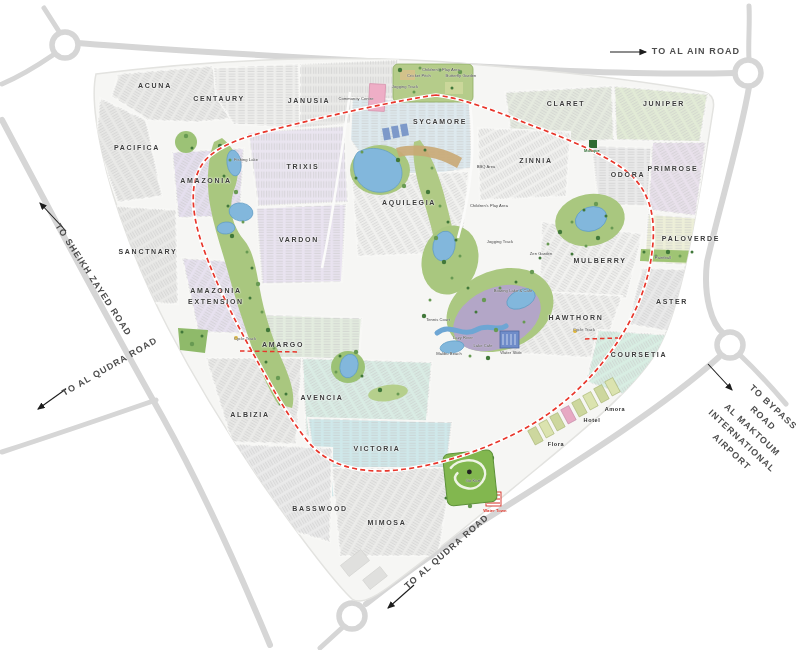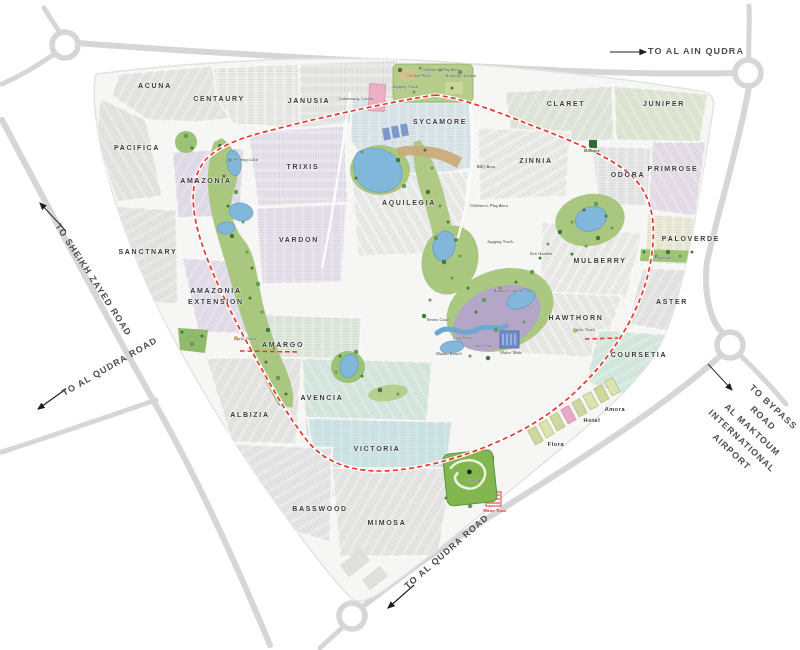--- a/index.html
+++ b/index.html
@@ -361,21 +361,21 @@
       <div class="amenity-label" style="left: 463px; top: 338px; transform: translate(-50%, -50%) scale(0.68);">Lazy River</div>
       <div class="amenity-label" style="left: 483px; top: 346px; transform: translate(-50%, -50%) scale(0.68);">Lake Cafe</div>
       <div class="amenity-label" style="left: 449px; top: 354px; transform: translate(-50%, -50%) scale(0.68);">Malibu Beach</div>
       <div class="amenity-label" style="left: 511px; top: 353px; transform: translate(-50%, -50%) scale(0.68);">Water Slide</div>
       <div class="amenity-label green" style="left: 592px; top: 151px; transform: translate(-50%, -50%) scale(0.68);">Mosque</div>
       <div class="amenity-label" style="left: 663px; top: 258px; transform: translate(-50%, -50%) scale(0.68);">Paintball</div>
       <div class="amenity-label" style="left: 584px; top: 330px; transform: translate(-50%, -50%) scale(0.68);">Cycle Track</div>
       <div class="amenity-label" style="left: 245px; top: 339px; transform: translate(-50%, -50%) scale(0.68);">Cycle Track</div>
       <div class="amenity-label" style="left: 473px; top: 481px; transform: translate(-50%, -50%) scale(0.68);">Go Kart</div>
       <div class="amenity-label red" style="left: 495px; top: 511px; transform: translate(-50%, -50%) scale(0.68);">Water Town</div>
-      <div class="road-label" style="left: 696px; top: 52px; transform: translate(-50%, -50%) rotate(0deg);">TO AL AIN QUDRA</div>
+      <div class="road-label" style="left: 696px; top: 52px; transform: translate(-50%, -50%) rotate(0deg);">TO AL AIN ROAD</div>
       <div class="road-label" style="left: 93px; top: 280px; transform: translate(-50%, -50%) rotate(57deg);">TO SHEIKH ZAYED ROAD</div>
       <div class="road-label" style="left: 110px; top: 367px; transform: translate(-50%, -50%) rotate(-30deg);">TO AL QUDRA ROAD</div>
       <div class="road-label" style="left: 447px; top: 552px; transform: translate(-50%, -50%) rotate(-41deg);">TO AL QUDRA ROAD</div>
       <div class="road-label" style="left: 752px; top: 430px; transform: translate(-50%, -50%) rotate(43deg);">TO BYPASS ROAD
 AL MAKTOUM
 INTERNATIONAL AIRPORT</div>
     </div>
 </div>
 
 </body></html>

